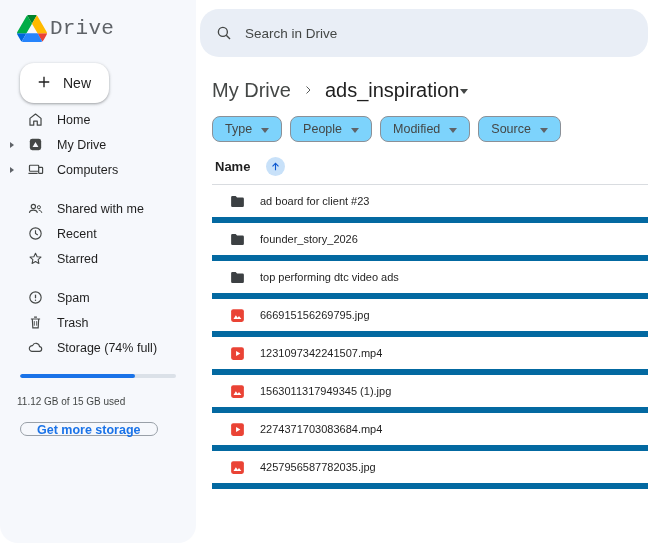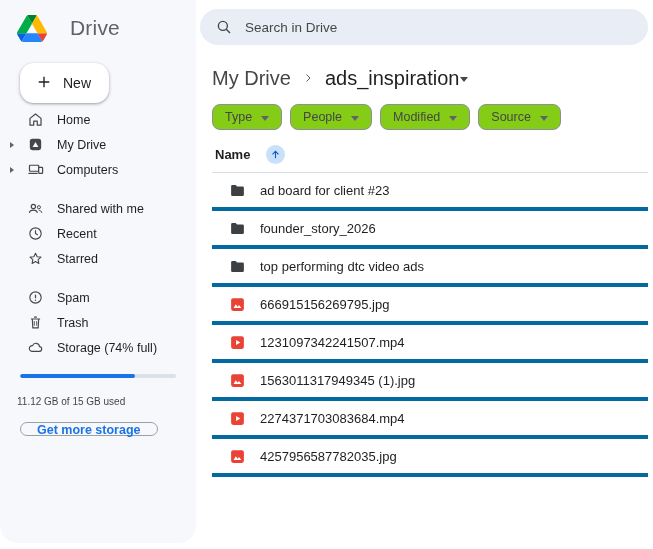--- a/index.html
+++ b/index.html
@@ -11,21 +11,21 @@
     overflow:hidden;
     color:#1f1f1f;
   }
   
   .sidebar {
     position:absolute; left:0; top:0; width:196px; height:543px;
     background:#f6f8fc;
     border-radius:0 0 18px 18px;
     padding-top:12px;
   }
-  .logo-row { display:flex; align-items:center; gap:23px; padding-left:17px; height:32px; }
+  .logo-row { display:flex; align-items:center; gap:3px; padding-left:17px; height:32px;font-family:Liberation Mono, monospace; }
   .logo-row svg { display:block; }
   .wordmark { font-size:21px; color:#5f6368; letter-spacing:.2px; }
   .new-button {
     margin:19px 0 0 20px; height:40px; width:89px;
     background:#ffffff; border:none; border-radius:14px;
     box-shadow:0 1px 2px rgba(60,64,67,.30), 0 1px 3px 1px rgba(60,64,67,.15);
     display:flex; align-items:center; gap:10px; padding-left:15px;
     font-family:inherit; font-size:14px; color:#1f1f1f; cursor:pointer;
   }
   nav { margin-top:4px; }
@@ -51,21 +51,21 @@
   .usage-text { margin:18px 0 0 17px; font-size:10px; color:#444746; }
   .get-more-btn {
     margin:15px 0 0 20px; height:14px; padding:0 16px;
     border:1px solid #99a0a8; border-radius:15px; background:transparent;
     font-family:inherit; font-size:12.5px; color:#1a73e8; font-weight:bold;
     cursor:pointer;
   }
   
   .main { position:absolute; left:196px; top:0; right:0; bottom:0; background:#ffffff; }
   .search-bar {
-    margin:9px 5px 0 4px; height:36px; border-radius:19px;
+    margin:9px 5px 0 4px; height:48px; border-radius:19px;
     background:#e9eef6; display:flex; align-items:center;
     padding:0 6px 0 15px; gap:12px; cursor:text;justify-content:center;
   }
   .search-bar svg { flex:none; display:block; }
   .search-input {
     flex:1; border:none; background:transparent; outline:none;
     font-family:inherit; font-size:13.5px; color:#444746;
   }
   .search-input::placeholder { color:#444746; opacity:1; }
   .content { margin:0 5px 0 16px; }
@@ -76,37 +76,37 @@
     font-size:20px; color:#1f1f1f; display:flex; align-items:center; gap:1px; cursor:pointer;
   }
   .caret-down {
     width:0; height:0; margin-top:3px;
     border-left:4.5px solid transparent; border-right:4.5px solid transparent;
     border-top:5px solid #444746;
   }
   .chips { margin-top:13px; display:flex; gap:8px; }
   .chip {
     height:26px; display:flex; align-items:center; gap:9px; padding:0 12px;
-    background:#84cc16; border:1px solid #8b9097; border-radius:8px;
+    background:#7dd3fc; border:1px solid #8b9097; border-radius:8px;
     font-family:inherit; font-size:12.5px; color:#444746; cursor:pointer;
   }
   .chip .caret-down { margin-top:2px; border-top-color:#5f6368; }
   .list-header { margin-top:13px; height:22px; display:flex; align-items:center; gap:16px; padding-left:3px; }
   .name-label { font-size:13px; font-weight:bold; color:#1f1f1f; }
   .sort-btn {
     width:19px; height:19px; border-radius:50%; background:#c8e1f9;
     border:none; display:flex; align-items:center; justify-content:center;
     cursor:pointer; padding:0;
   }
   .sort-btn svg { display:block; }
   .header-divider { margin-top:7px; border-top:1px solid #d9dce0; }
   .file-row {
     height:38px; display:flex; align-items:center; gap:14px;
-    padding-left:17px; border-bottom:4px solid #0369a1;
-    font-size:13px; color:#1f1f1f; cursor:pointer;
+    padding-left:17px; border-bottom:6px solid #0369a1;
+    font-size:11px; color:#1f1f1f; cursor:pointer;
   }
   .file-icon { width:17px; height:17px; flex:none; }
   .file-icon svg { display:block; width:17px; height:17px; }
   .file-name { white-space:nowrap; }
 </style>
 </head>
 <body>
 
 <aside class="sidebar">
   <div class="logo-row">

